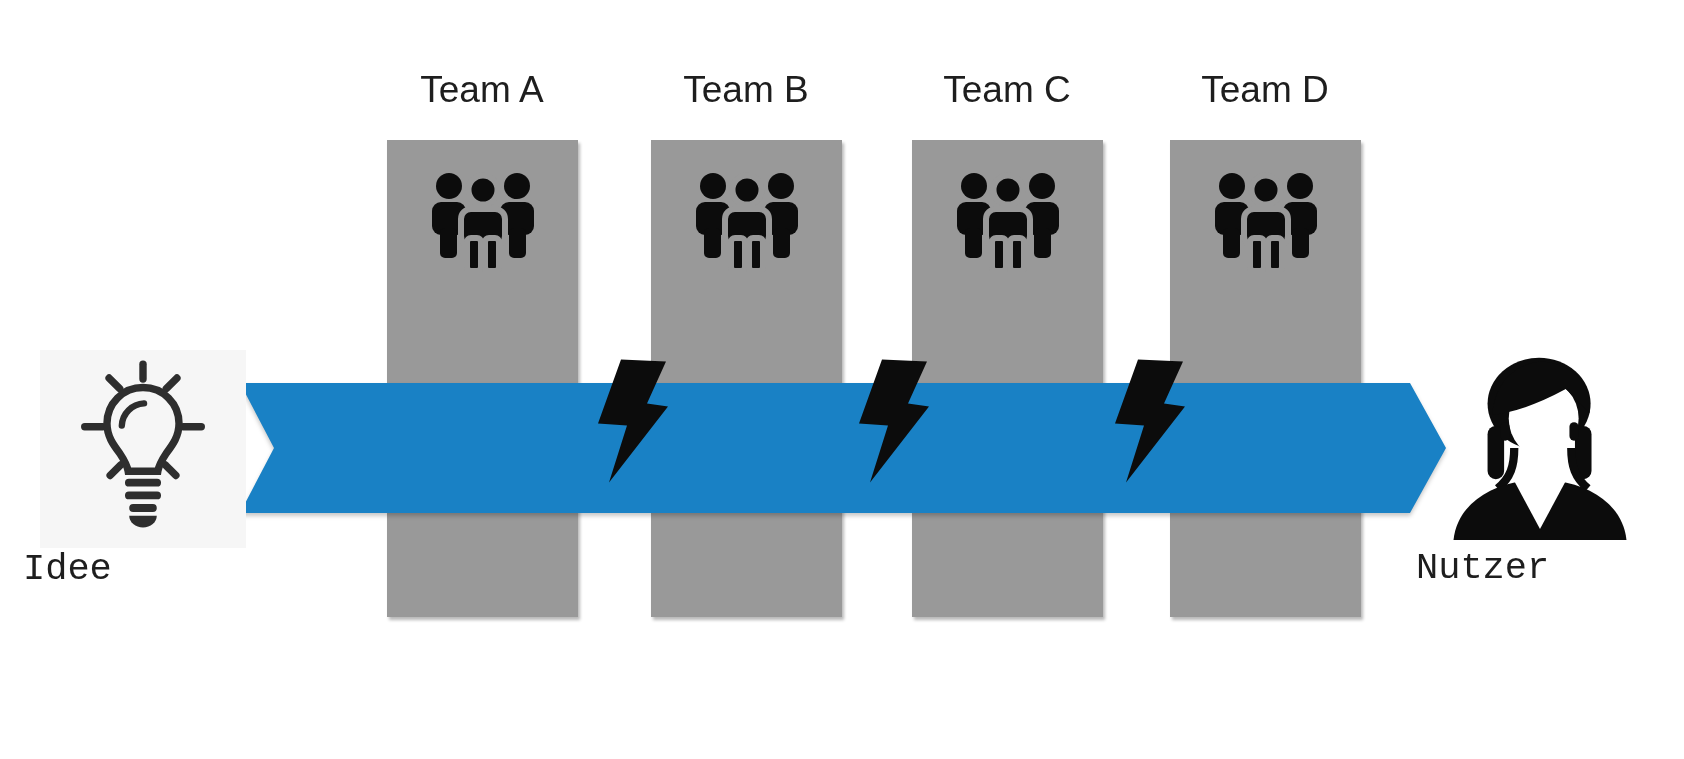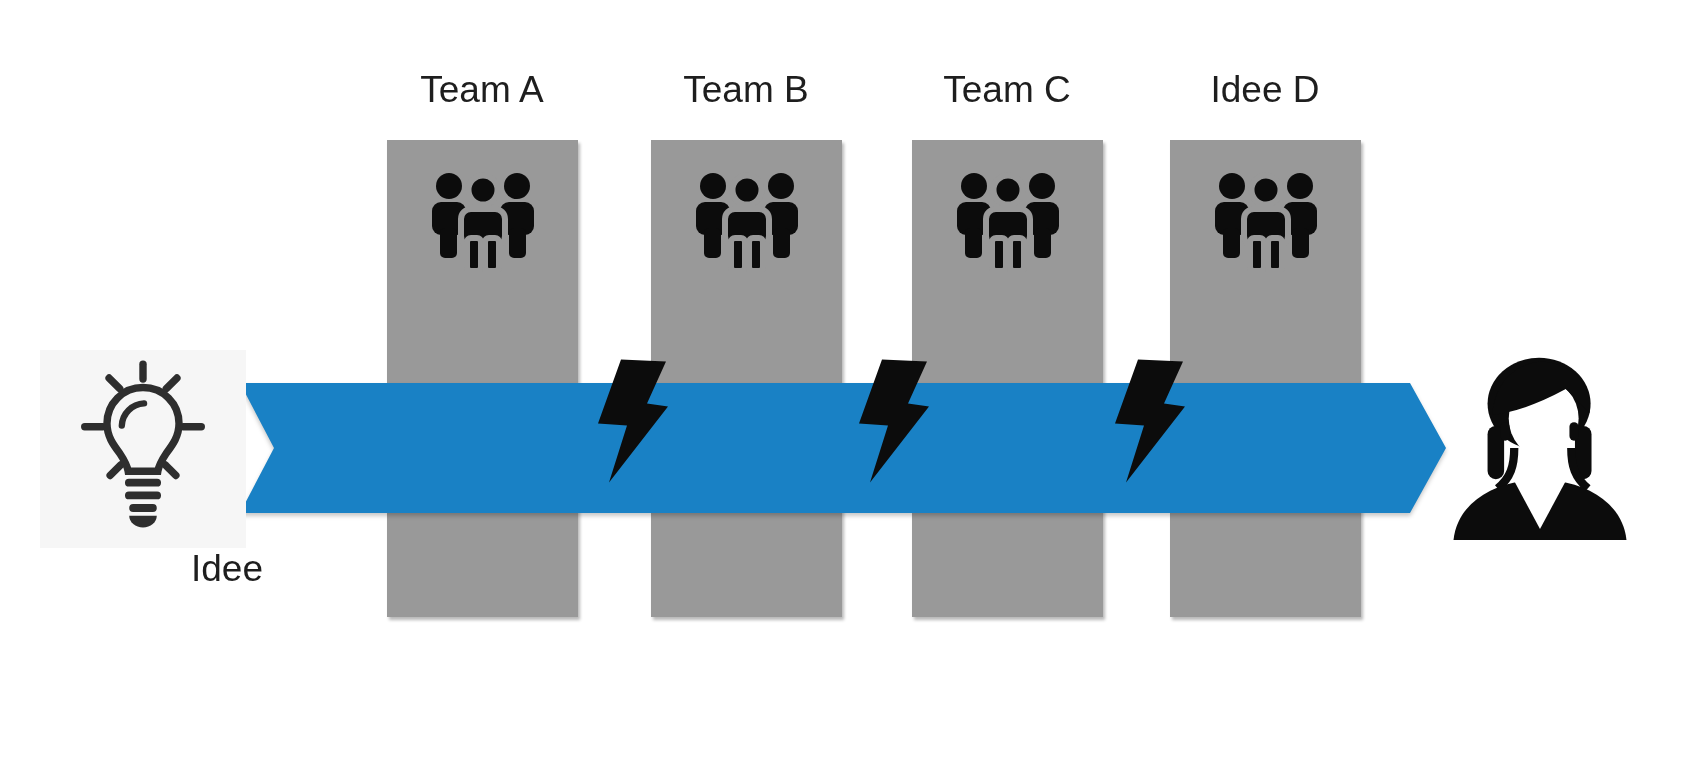--- a/index.html
+++ b/index.html
@@ -60,42 +60,43 @@
     width: 206px;
     height: 198px;
     background: #f6f6f6;
     display: flex;
     justify-content: center;
     align-items: center;
   }
   .caption {
     position: absolute;
     width: 240px;
-    text-align: right;
+    text-align: left;
     font-size: 37px;
     line-height: 1.1;
     color: #1e1e1e;
+    font-family: Liberation Mono, monospace;
   }
   #idea-caption  { left: 23px;  top: 549px; }
   #user-caption  { left: 1416px; top: 548px; }
   .person-svg {
     position: absolute;
     left: 1447px;
     top: 356px;
   }
 </style>
 </head>
 <body>
 
 <div id="canvas">
 
   <div class="team-label" style="left:362px">Team A</div>
   <div class="team-label" style="left:887px">Team C</div>
   <div class="team-label" style="left:626px">Team B</div>
-  <div class="team-label" style="left:1145px">Idee D</div>
+  <div class="team-label" style="left:1145px">Team D</div>
 
   <div class="team-column" style="left:387px">
     <svg class="group" width="128" height="102" viewBox="0 0 128 102">
       <g fill="#0c0c0c">
         <circle cx="30" cy="16" r="13"></circle>
         <rect x="13" y="32" width="34" height="33" rx="9"></rect>
         <rect x="21" y="58" width="17" height="30" rx="5"></rect>
         <circle cx="98" cy="16" r="13"></circle>
         <rect x="81" y="32" width="34" height="33" rx="9"></rect>
         <rect x="90" y="58" width="17" height="30" rx="5"></rect>
@@ -206,14 +207,15 @@
     <path d="M24,32 C26,12 38,4 51,3 C65,4 75,12 77,24 L77,31 L64,18 Q42,30 24,32 Z" fill="#0c0c0c"></path>
     <rect x="21.5" y="38" width="9" height="29" rx="4.5" fill="#0c0c0c"></rect>
     <rect x="69" y="38" width="9" height="29" rx="4.5" fill="#0c0c0c"></rect>
     <rect x="28.5" y="36" width="5" height="10" rx="2.5" fill="#0c0c0c"></rect>
     <rect x="66" y="36" width="5" height="10" rx="2.5" fill="#0c0c0c"></rect>
     <path d="M36,50 C36,60 34,66 27,72" stroke="#0c0c0c" stroke-width="4.5" fill="none"></path>
     <path d="M67,50 C67,60 69,66 76,72" stroke="#0c0c0c" stroke-width="4.5" fill="none"></path>
     <path d="M3,100 C5,81 22,71 40,68 L60,68 C78,71 95,81 97,100 Z" fill="#0c0c0c"></path>
     <polygon points="36,68 64,68 50,94" fill="#ffffff"></polygon>
   </svg>
+  <div class="caption" id="user-caption">Nutzer</div>
 
 </div>
 
 </body></html>

